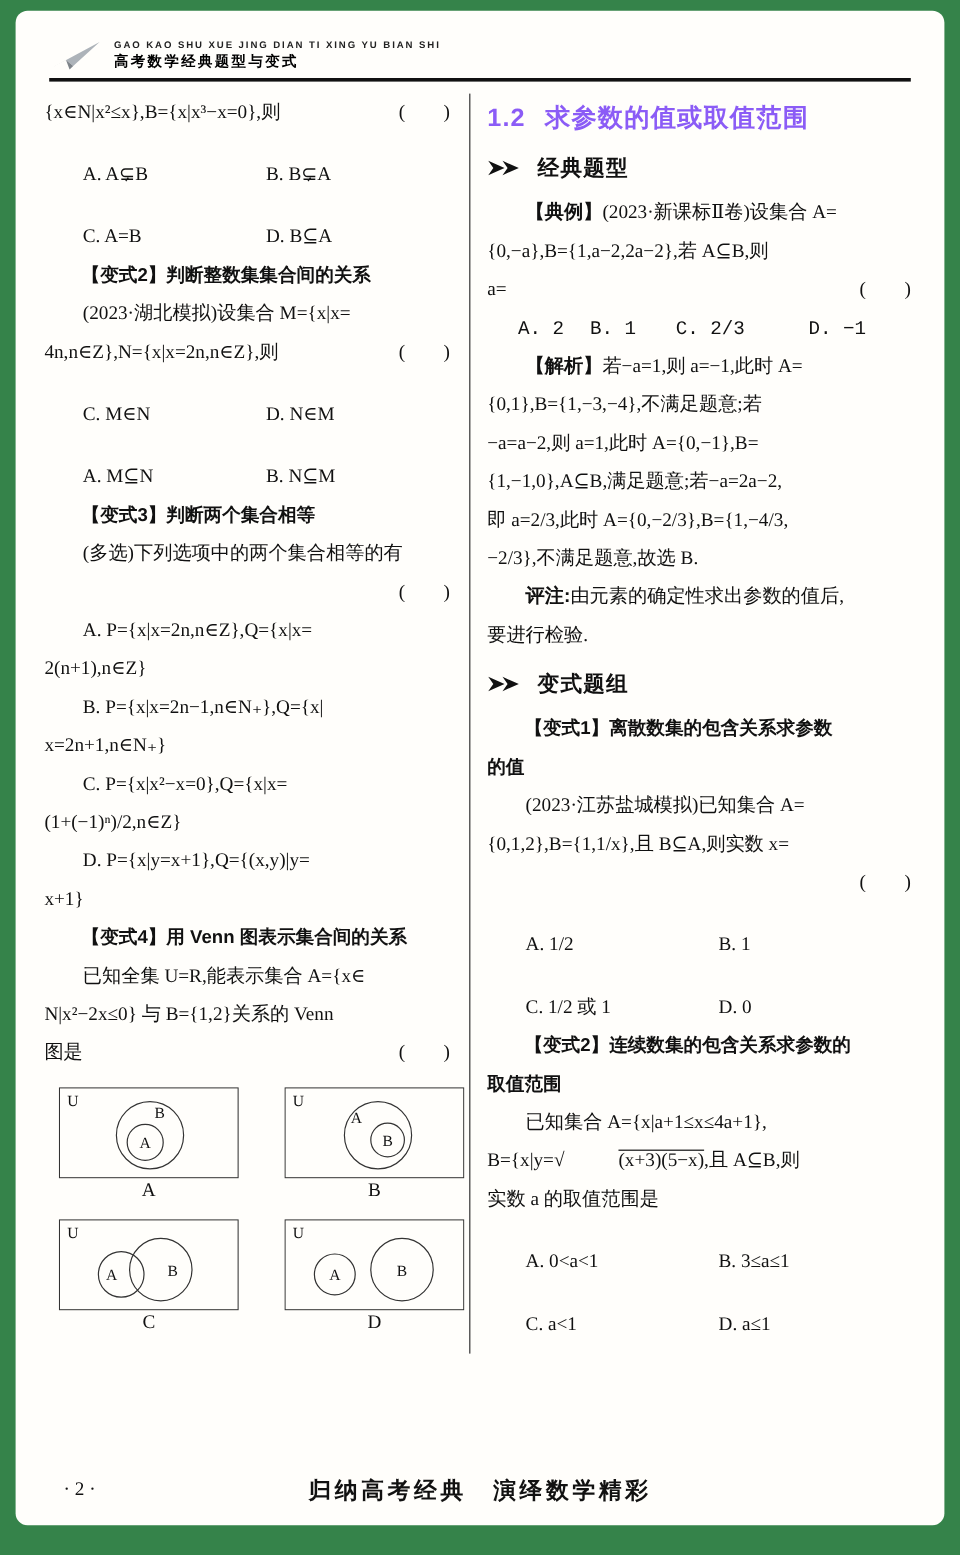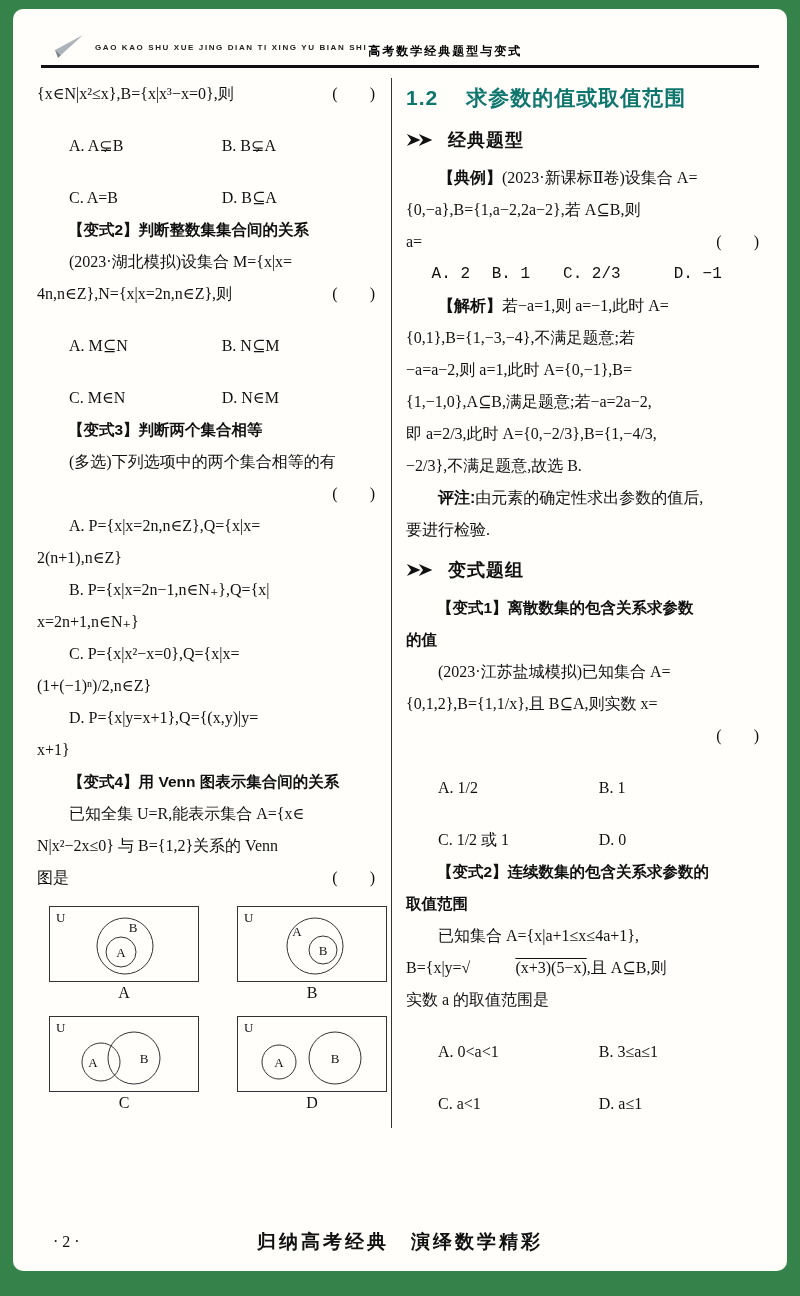--- a/index.html
+++ b/index.html
@@ -10,21 +10,21 @@
     color:#111;
   }
   .page{
     position:absolute;left:13px;top:9px;width:774px;height:1262px;
     background:#fffefb;border-radius:10px;overflow:hidden;
   }
   
   .hdr{margin:24px 28px 0;padding-bottom:5px;border-bottom:3px solid #111;
        display:flex;align-items:flex-end;gap:10px;}
   .hdr-icon{width:44px;height:26px;flex:0 0 auto;margin-bottom:1px;}
-  .hdr-text{display:flex;flex-direction:row;gap:1px;}
+  .hdr-text{display:flex;flex-direction:column;gap:1px;}
   .pinyin{font-size:8px;letter-spacing:1.6px;color:#222;
           font-family:"Liberation Sans","DejaVu Sans",sans-serif;font-weight:700;}
   .title{font-size:12px;font-weight:700;letter-spacing:2px;color:#000;
          font-family:"Liberation Sans","DejaVu Sans",sans-serif;}
   
   .cols{display:flex;margin:10px 24px 0;align-items:stretch;}
   .col-l{width:354px;padding-right:12px;box-sizing:border-box;}
   .col-r{flex:1;border-left:1px solid #333;padding-left:14px;min-height:1050px;}
   
   .line{height:32px;line-height:32px;font-size:16px;white-space:nowrap;}
@@ -35,23 +35,23 @@
   .opts{display:flex;margin-top:20px;}
   .opts span:first-child{flex:0 0 54%;box-sizing:border-box;padding-left:2em;}
   .opts4{display:flex;font-family:Liberation Mono, monospace;}
   .opts4 span{box-sizing:border-box;}
   .opts4 span:nth-child(1){flex:0 0 24%;padding-left:1.6em;}
   .opts4 span:nth-child(2){flex:0 0 20%;}
   .opts4 span:nth-child(3){flex:0 0 31%;}
   .tagb{font-family:"Liberation Sans","DejaVu Sans",sans-serif;font-weight:700;}
   .over{text-decoration:overline;margin-left:45px;}
   
-  .sec-title{display:flex;gap:28px;align-items:baseline;margin:6px 0 16px;
+  .sec-title{display:flex;gap:16px;align-items:baseline;margin:6px 0 16px;
              font-family:"Liberation Sans","DejaVu Sans",sans-serif;
-             font-weight:700;font-size:21px;letter-spacing:1px;color:#0f766e;}
+             font-weight:700;font-size:21px;letter-spacing:1px;color:#8b5cf6;}
   .blk-hdr{display:flex;align-items:center;gap:8px;margin:12px 0 10px;
            font-family:"Liberation Sans","DejaVu Sans",sans-serif;
            font-weight:700;font-size:18px;letter-spacing:1px;}
   .blk-hdr svg{flex:0 0 auto;}
   
   .venn-grid{display:grid;grid-template-columns:150px 150px;column-gap:38px;
              row-gap:10px;margin:12px 0 0 12px;}
   .venn-svg{display:block;width:150px;height:76px;}
   .venn-svg rect,.venn-svg circle{fill:none;stroke:#333;stroke-width:1;}
   .venn-svg text{font-family:"Liberation Serif","DejaVu Serif",serif;font-size:13px;fill:#111;text-anchor:middle;}
@@ -95,26 +95,26 @@
           <span>C. A=B</span>
           <span>D. B⊆A</span>
         </div>
       <div class="line b ind">【变式2】判断整数集集合间的关系</div>
       <div class="line ind">(2023·湖北模拟)设集合 M={x|x=</div>
       <div class="line split">
           <span>4n,n∈Z},N={x|x=2n,n∈Z},则</span>
           <span>(　　)</span>
         </div>
       <div class="line opts">
+          <span>C. M∈N</span>
+          <span>D. N∈M</span>
+        </div>
+      <div class="line opts">
           <span>A. M⊆N</span>
           <span>B. N⊆M</span>
-        </div>
-      <div class="line opts">
-          <span>C. M∈N</span>
-          <span>D. N∈M</span>
         </div>
       <div class="line b ind">【变式3】判断两个集合相等</div>
       <div class="line ind">(多选)下列选项中的两个集合相等的有</div>
       <div class="line split">
           <span></span>
           <span>(　　)</span>
         </div>
       <div class="line ind">A. P={x|x=2n,n∈Z},Q={x|x=</div>
       <div class="line">2(n+1),n∈Z}</div>
       <div class="line ind">B. P={x|x=2n−1,n∈N₊},Q={x|</div>

